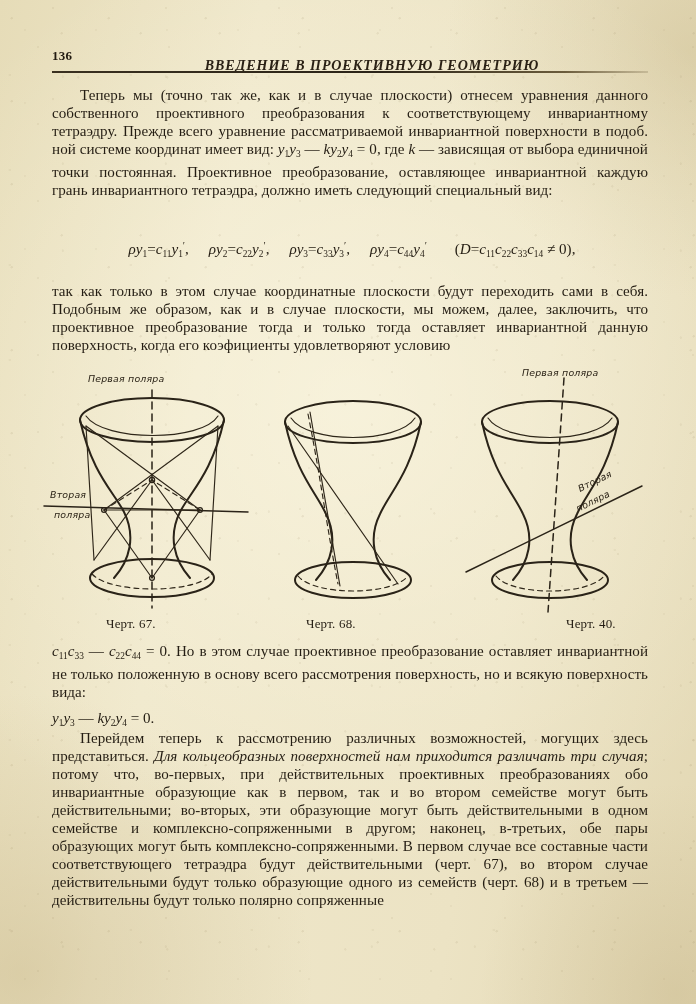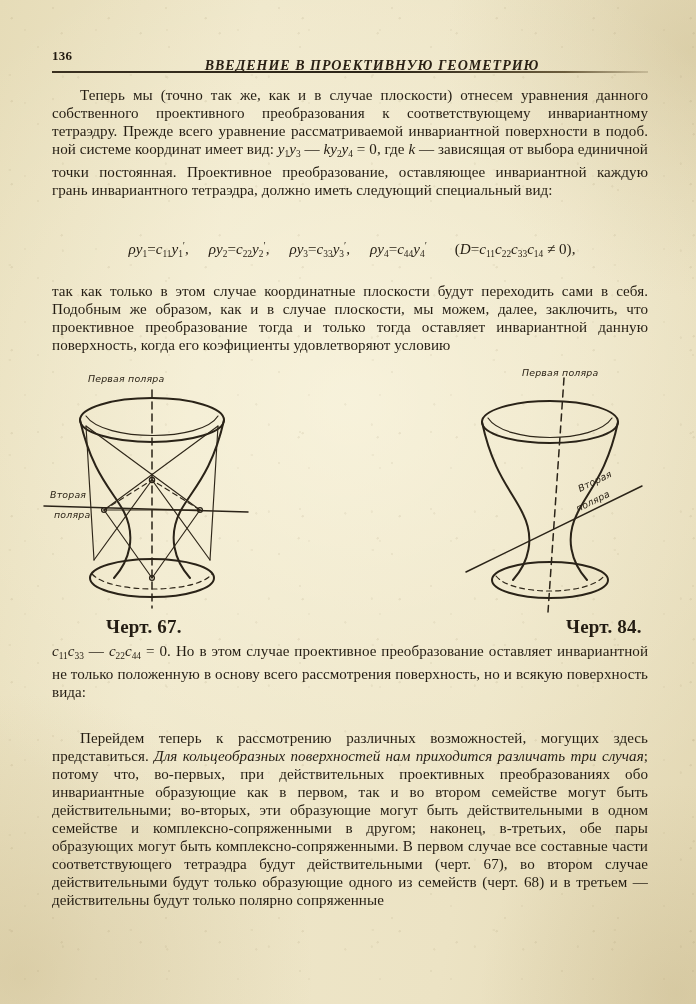--- a/index.html
+++ b/index.html
@@ -139,22 +139,22 @@
   }
   .fig {
     position: absolute;
     top: 0;
     height: 284px;
   }
   .fig svg { display: block; overflow: visible; }
   .caption {
     position: absolute;
     top: 252px;
-    font-size: 19px;
-    font-weight: bold;
+    font-size: 13px;
+    font-weight: normal;
     color: #241d13;
     white-space: nowrap;
     letter-spacing: .2px;
   }
 
   
   .fig-label {
     font-family: "DejaVu Sans", sans-serif;
     font-style: italic;
     font-size: 9.4px;
@@ -227,46 +227,64 @@
         <circle cx="148" cy="146" r="2.4" fill="none" stroke="#2a2318" stroke-width="1.3"></circle>
         <circle cx="100" cy="214" r="2.4" fill="none" stroke="#2a2318" stroke-width="1.3"></circle>
 
         <text class="fig-label" x="36" y="18">Первая поляра</text>
         <text class="fig-label" x="-2" y="134">Вторая</text>
         <text class="fig-label" x="2" y="154">поляра</text>
       </svg>
       <div class="caption" style="left:54px;">Черт. 67.</div>
     </div>
 
+    <div class="fig" style="left:206px;width:190px;">
+      <svg width="190" height="250" viewBox="0 0 190 250">
+        <ellipse class="ink" cx="95" cy="58" rx="68" ry="21"></ellipse>
+        <path class="ink" d="M27 58 C 38 110, 58 128, 68 150 C 80 174, 74 198, 58 216"></path>
+        <path class="ink" d="M163 58 C 152 110, 132 128, 122 150 C 110 174, 116 198, 132 216"></path>
+        <ellipse class="ink" cx="95" cy="216" rx="58" ry="18"></ellipse>
+        <path class="ink-t" d="M33 54 C 50 80, 140 80, 157 54"></path>
+        <path class="ink-d" d="M40 212 C 56 232, 134 232, 150 212"></path>
+
+        <line class="ink-t" x1="30" y1="62" x2="140" y2="220"></line>
+        <line class="ink-t" x1="52" y1="48" x2="82" y2="222"></line>
+        <path class="ink-d" d="M50 50 C 62 110, 70 170, 80 220"></path>
+      </svg>
+      <div class="caption" style="left:48px;">Черт. 68.</div>
+    </div>
 
     <div class="fig" style="left:400px;width:200px;">
       <svg width="200" height="250" viewBox="0 0 200 250">
         <ellipse class="ink" cx="98" cy="58" rx="68" ry="21"></ellipse>
         <path class="ink" d="M30 58 C 41 110, 61 128, 71 150 C 83 174, 77 198, 61 216"></path>
         <path class="ink" d="M166 58 C 155 110, 135 128, 125 150 C 113 174, 119 198, 135 216"></path>
         <ellipse class="ink" cx="98" cy="216" rx="58" ry="18"></ellipse>
         <path class="ink-t" d="M36 54 C 53 80, 143 80, 160 54"></path>
         <path class="ink-d" d="M44 212 C 60 232, 136 232, 152 212"></path>
 
         <line class="ink-ax" x1="112" y1="14" x2="96" y2="248"></line>
 
         <line class="ink-pl" x1="14" y1="208" x2="190" y2="122"></line>
 
         <text class="fig-label" x="70" y="12">Первая  поляра</text>
         <text class="fig-label" x="128" y="128" transform="rotate(-26 128 128)">Вторая</text>
         <text class="fig-label" x="126" y="148" transform="rotate(-26 126 148)">поляра</text>
       </svg>
-      <div class="caption" style="left:114px;">Черт. 84.</div>
+      <div class="caption" style="left:114px;">Черт. 40.</div>
     </div>
 
   </div>
 
   <div class="block" style="top:642px;">
     <p><span class="m">c<sub>11</sub>c<sub>33</sub></span> — <span class="m">c<sub>22</sub>c<sub>44</sub></span> <span class="op">= 0</span>. Но в этом случае проективное преобразование оставляет инвариантной не только положенную в основу всего рассмотрения поверхность, но и всякую поверхность вида:</p>
   </div>
 
+  <div class="formula-row" style="top:709px;">
+    <span><span class="m">y<sub>1</sub>y<sub>3</sub></span> — <span class="m">ky<sub>2</sub>y<sub>4</sub></span> <span class="op">= 0</span>.</span>
+  </div>
 
   <div class="block indent" style="top:729px;">
     <p>Перейдем теперь к рассмотрению различных возможностей, могущих здесь представиться. <span class="it">Для кольцеобразных поверхностей нам приходится различать три случая</span>; потому что, во-первых, при действительных проективных преобразованиях обо инвариантные образующие как в первом, так и во втором семействе могут быть действительными; во-вторых, эти образующие могут быть действительными в одном семействе и комплексно-сопряженными в другом; наконец, в-третьих, обе пары образующих могут быть комплексно-сопряженными. В первом случае все составные части соответствующего тетраэдра будут действительными (черт. 67), во втором случае действительными будут только образующие одного из семейств (черт. 68) и в третьем — действительны будут только полярно сопряженные</p>
   </div>
 
   <div id="grain"></div>
 </div>
 
 </body></html>

